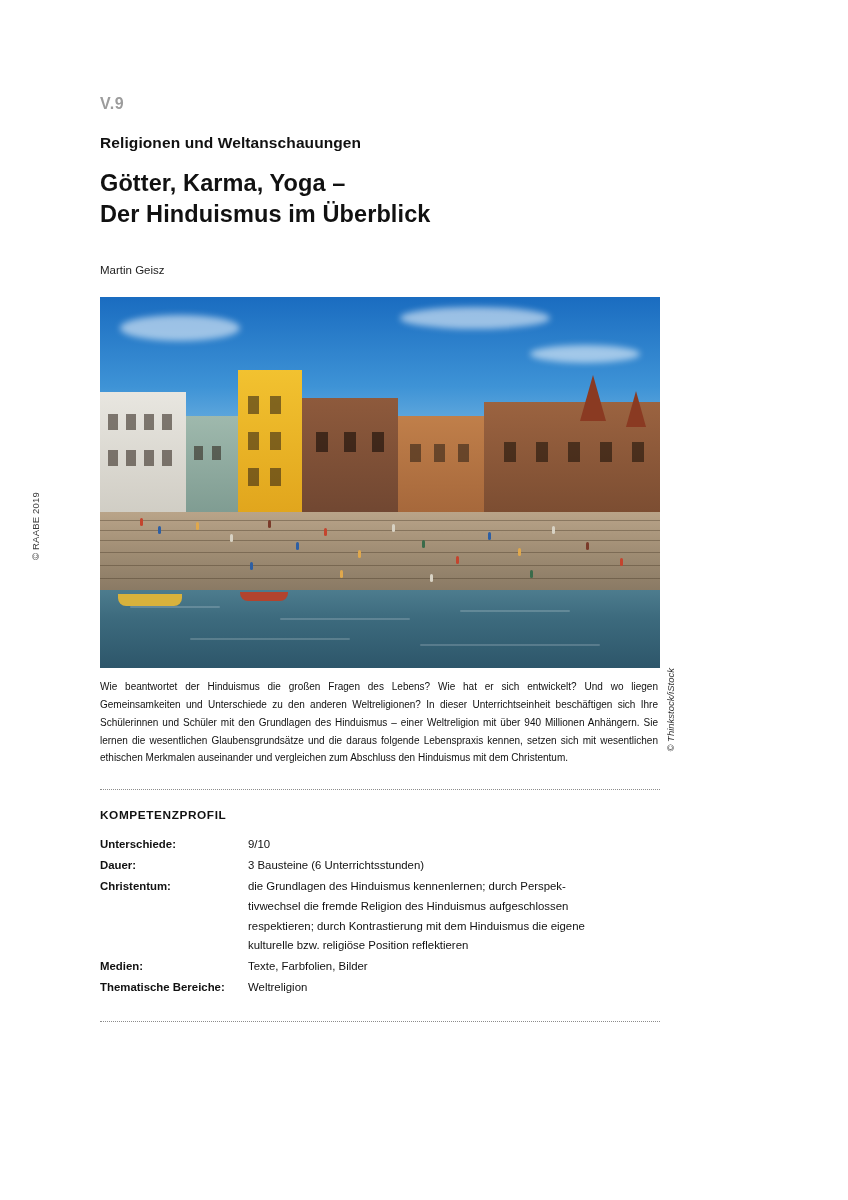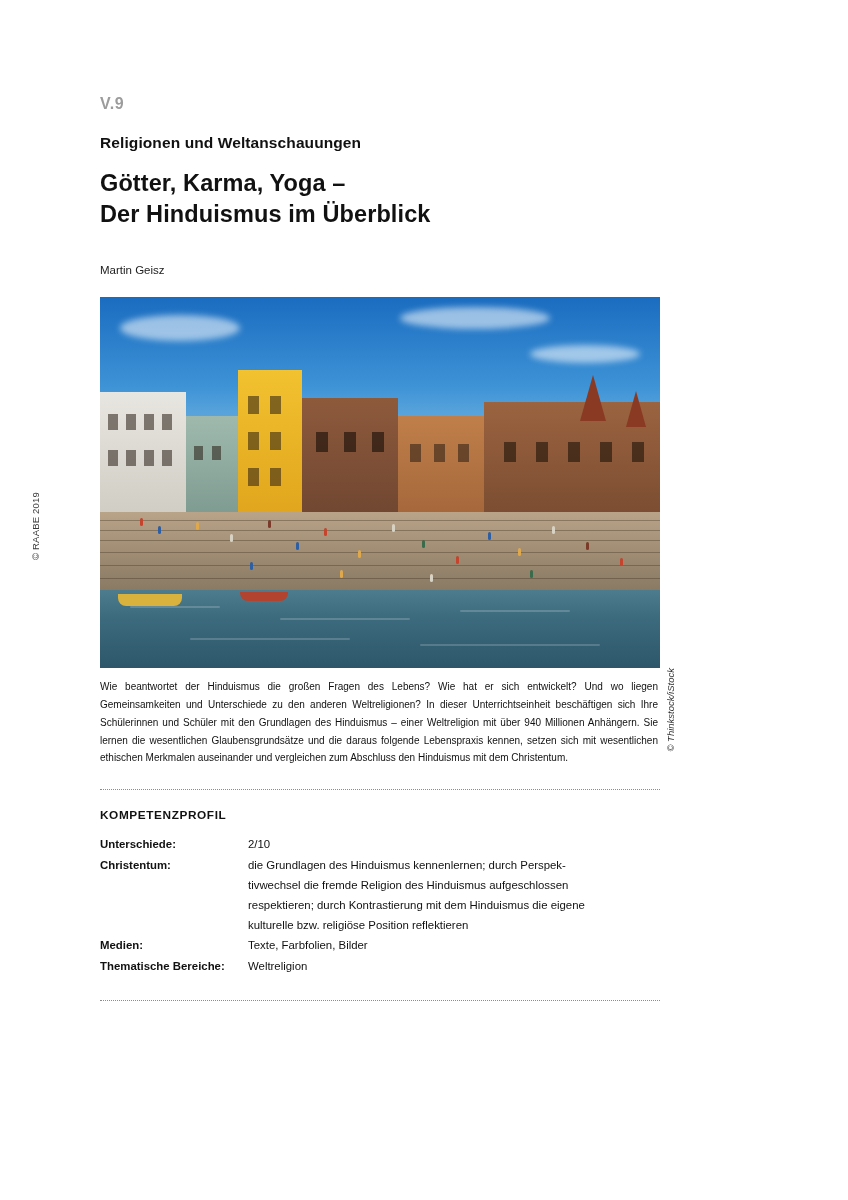--- a/index.html
+++ b/index.html
@@ -338,21 +338,25 @@
     <p class="intro">Wie beantwortet der Hinduismus die großen Fragen des Lebens? Wie hat er sich entwickelt? Und wo liegen Gemeinsamkeiten und Unterschiede zu den anderen Weltreligionen? In dieser Unterrichtseinheit beschäftigen sich Ihre Schülerinnen und Schüler mit den Grundlagen des Hinduismus – einer Weltreligion mit über 940 Millionen Anhängern. Sie lernen die wesentlichen Glaubensgrundsätze und die daraus folgende Lebenspraxis kennen, setzen sich mit wesentlichen ethischen Merkmalen auseinander und vergleichen zum Abschluss den Hinduismus mit dem Christentum.</p>
 
     <div class="dotted-rule"></div>
 
     <div class="kompetenz-title">KOMPETENZPROFIL</div>
 
     <table class="kompetenz">
       <tbody>
         <tr>
           <td class="k-label">Unterschiede:</td>
-          <td class="k-value">2/10</td>
+          <td class="k-value">9/10</td>
+        </tr>
+        <tr>
+          <td class="k-label">Dauer:</td>
+          <td class="k-value">3 Bausteine (6 Unterrichtsstunden)</td>
         </tr>
         <tr>
           <td class="k-label">Christentum:</td>
           <td class="k-value">
             <span class="ml">die Grundlagen des Hinduismus kennenlernen; durch Perspek-</span>
             <span class="ml">tivwechsel die fremde Religion des Hinduismus aufgeschlossen</span>
             <span class="ml">respektieren; durch Kontrastierung mit dem Hinduismus die eigene</span>
             <span class="ml">kulturelle bzw. religiöse Position reflektieren</span>
           </td>
         </tr>

